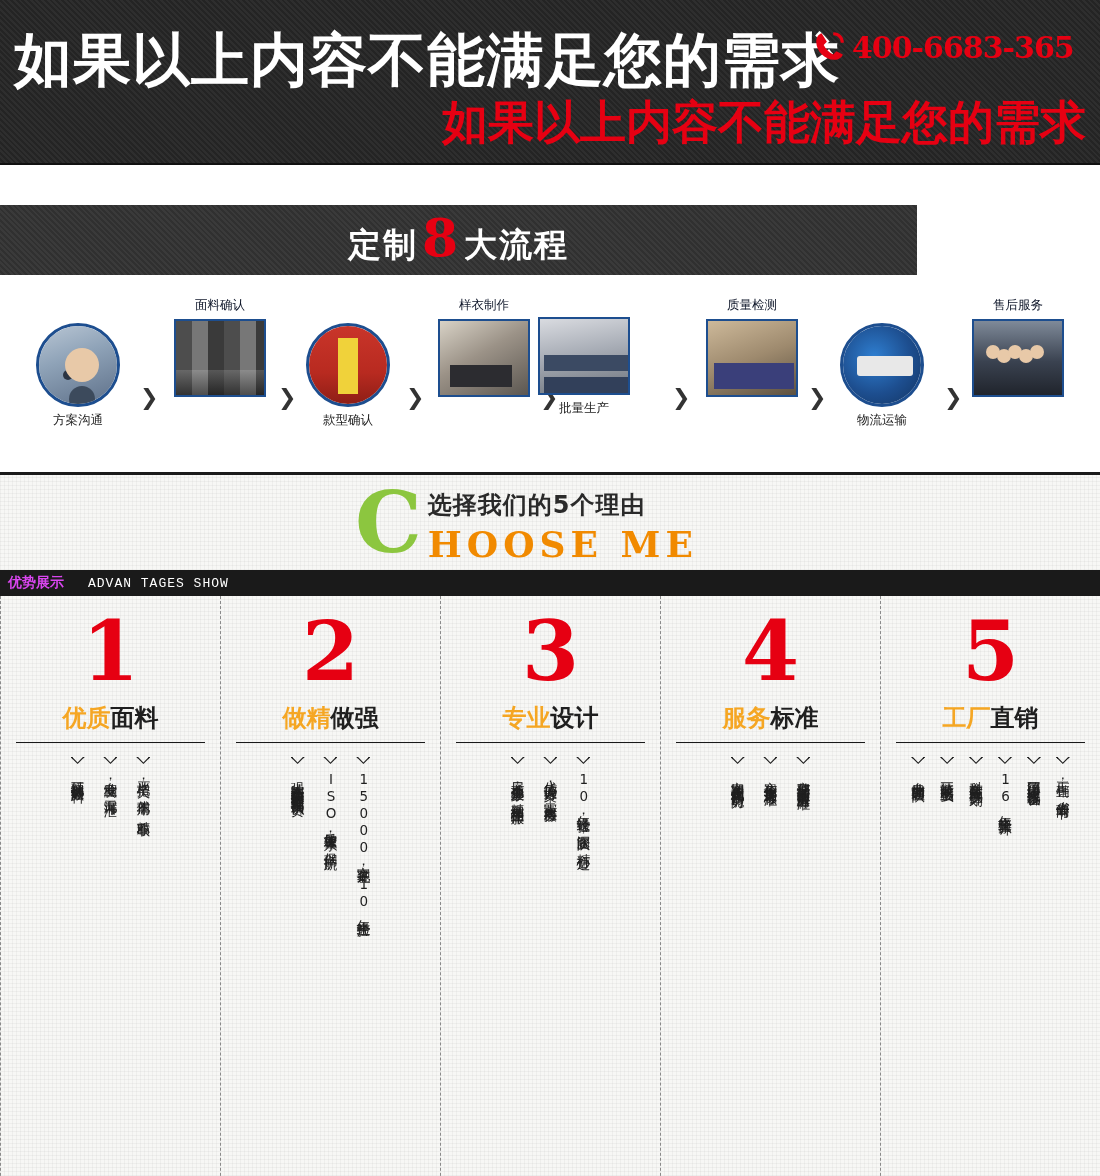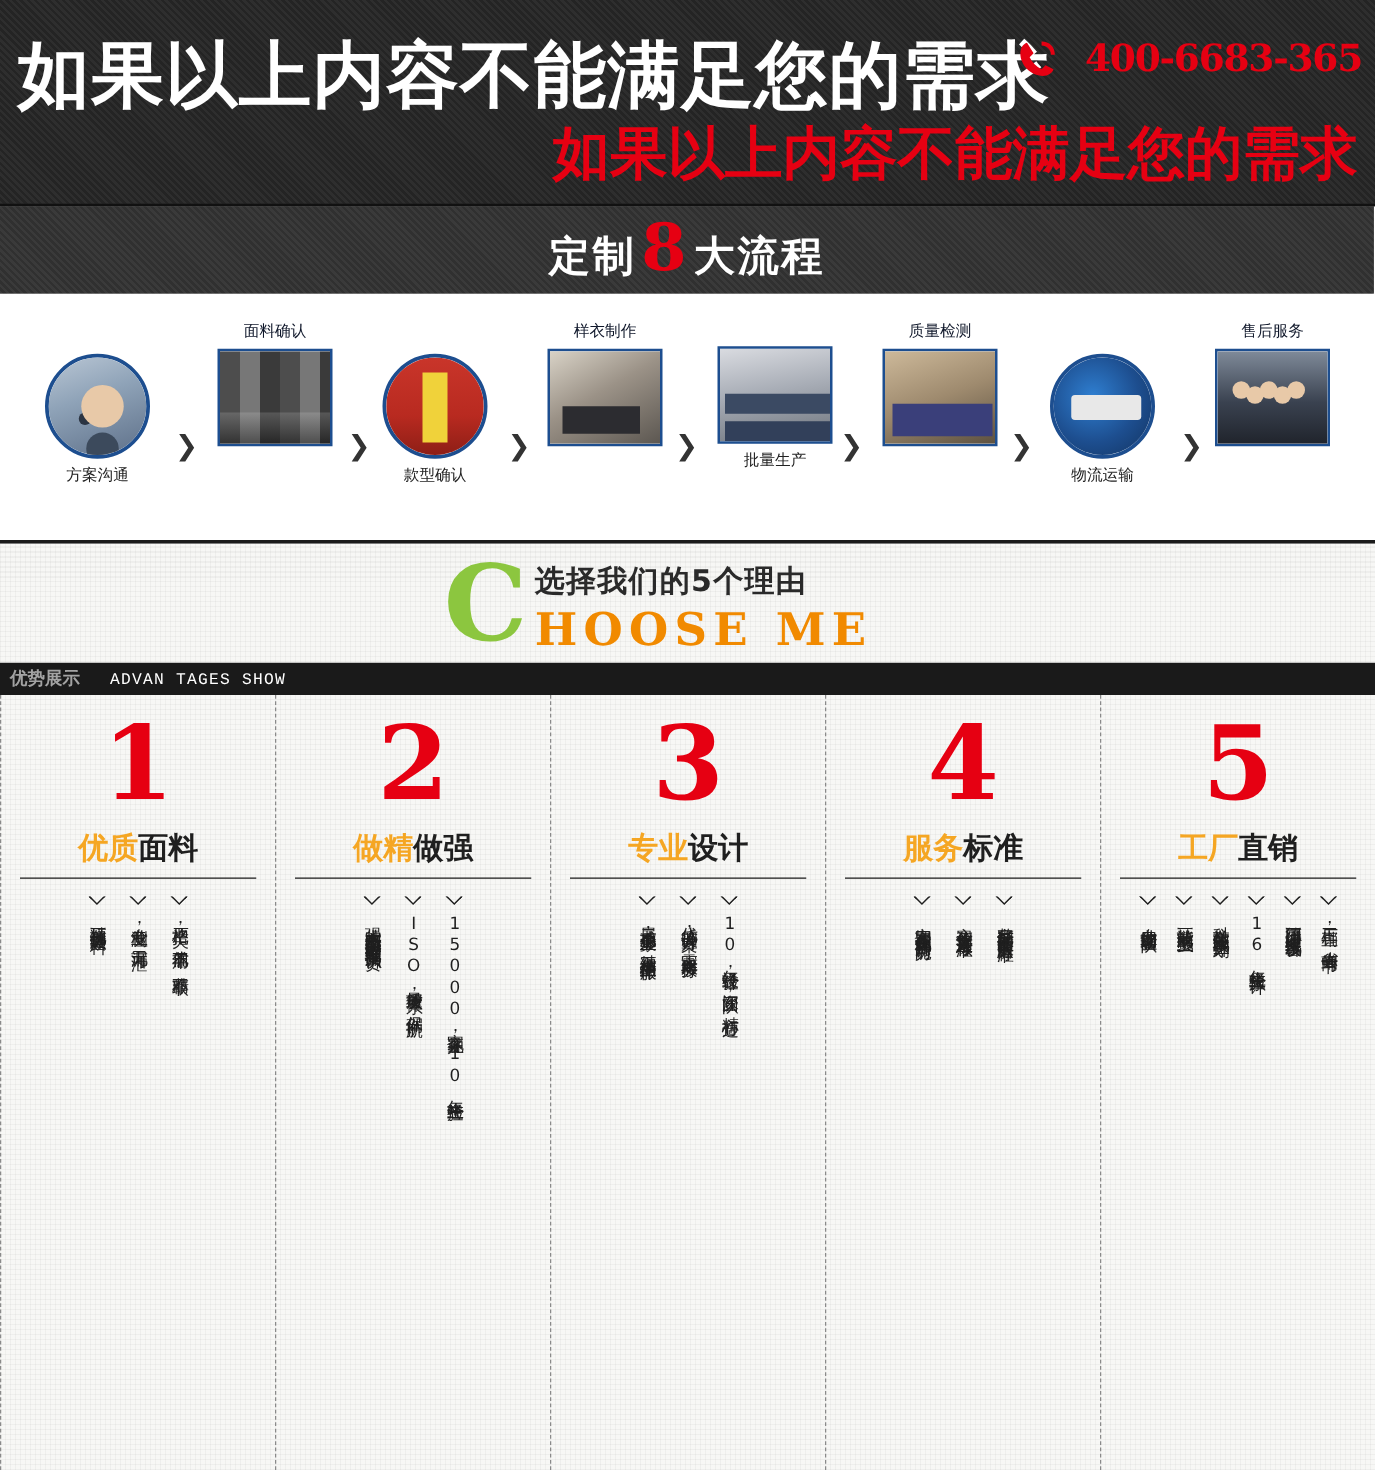--- a/index.html
+++ b/index.html
@@ -30,22 +30,22 @@
     color: #ffffff;
     letter-spacing: 1px;
     white-space: nowrap;
     font-family: "DejaVu Sans", sans-serif;
   }
   .phone-wrap {
     position: absolute;
     left: 812px;
     top: 30px;
     display: flex;
-    align-items: flex-end;
-    gap: 22px;
+    align-items: flex-start;
+    gap: 6px;
   }
   .phone-icon {
     width: 34px; height: 34px;
     color: #e60012;
     display: flex; align-items: center; justify-content: center;
   }
   .phone-num {
     font-size: 30px;
     font-weight: bold;
     color: #e60012;
@@ -59,28 +59,29 @@
     font-size: 46px;
     font-weight: bold;
     color: #e60012;
     white-space: nowrap;
     font-family: "DejaVu Sans", sans-serif;
   }
 
   
   .proc-bar {
     position: relative;
-    width: 1099px;
+    width: 917px;
     height: 70px;
     background:
       repeating-linear-gradient(45deg, #3a3a3a 0px, #3a3a3a 2px, #303030 2px, #303030 4px),
       #363636;
     display: flex;
     align-items: center;
     justify-content: center;
+    margin-top: 40px;
   }
   .proc-title {
     display: flex;
     align-items: baseline;
     color: #ffffff;
     font-size: 33px;
     font-weight: bold;
     font-family: "DejaVu Sans", sans-serif;
     letter-spacing: 2px;
   }
@@ -207,21 +208,21 @@
     font-family: "DejaVu Serif", serif; letter-spacing: 5px; margin-top: 2px;
   }
 
   
   .adv-bar {
     width: 1100px; height: 26px;
     background: #1a1a1a;
     display: flex; align-items: center;
     padding-left: 8px;
   }
-  .adv-cn { color: #a3a3a3; font-size: 14px; font-weight: bold; font-family:"DejaVu Sans",sans-serif; }
+  .adv-cn { color: #d946ef; font-size: 14px; font-weight: bold; font-family:"DejaVu Sans",sans-serif; }
   .adv-en { color: #ffffff; font-size: 13px; margin-left: 24px; letter-spacing: 1px; font-family:Liberation Mono, monospace; }
 
   
   .reasons {
     position: relative;
     width: 1100px;
     height: 620px;
     background: #f7f7f5;
     background-image:
       repeating-linear-gradient(0deg, rgba(0,0,0,.035) 0px, rgba(0,0,0,.035) 1px, transparent 1px, transparent 4px),
@@ -344,21 +345,21 @@
   <div class="arrow" style="left:406px; top:110px;">❯</div>
 
   <div class="step" style="left:424px; top:22px;">
     <div class="lbl-top">样衣制作</div>
     <div class="sq">
         <span class="ph ph-sample"></span>
       </div>
   </div>
   <div class="arrow" style="left:540px; top:110px;">❯</div>
 
-  <div class="step" style="left:560px; top:42px;">
+  <div class="step" style="left:524px; top:42px;">
     <div class="sq">
         <span class="ph ph-factory"></span>
       </div>
     <div class="lbl">批量生产</div>
   </div>
   <div class="arrow" style="left:672px; top:110px;">❯</div>
 
   <div class="step" style="left:692px; top:22px;">
     <div class="lbl-top">质量检测</div>
     <div class="sq">

